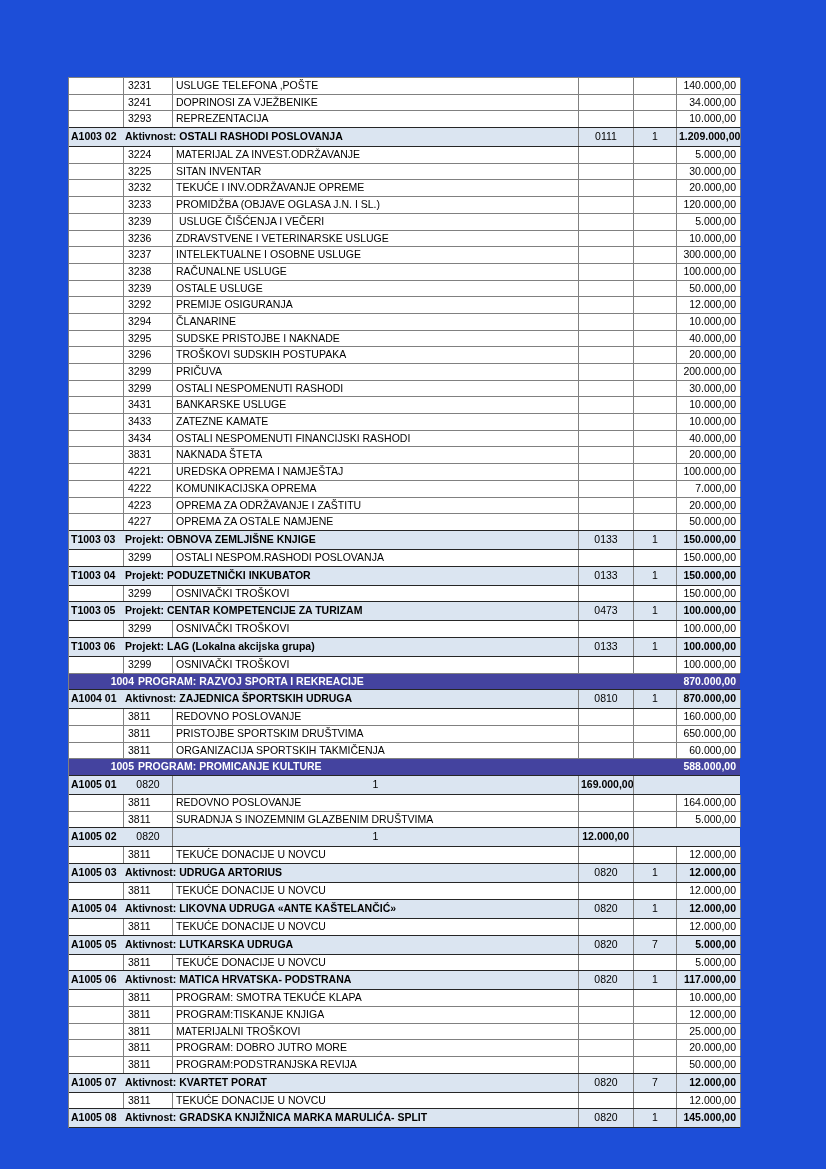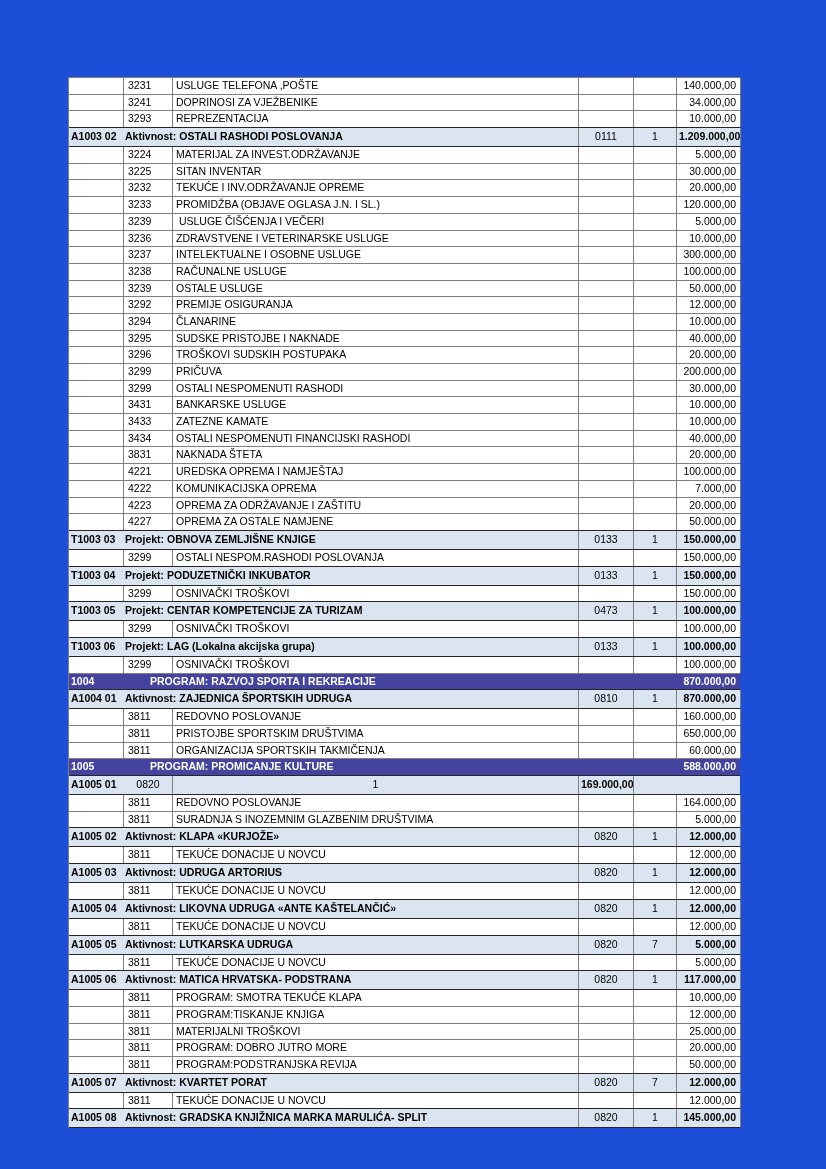--- a/index.html
+++ b/index.html
@@ -53,22 +53,22 @@
   .row.sec .sdesc{grid-column:2/4;padding-left:1px;}
   .row.sec .scode{padding-left:2px;border-right:none;}
   
   .row.prog{
     grid-template-columns:67px 1fr 90px;
     background:var(--progbg);
     color:#fff;font-weight:bold;
     border-bottom:1px solid #5a59b0;
   }
   .row.prog .cell{border-right:none;}
-  .row.prog .pcode{text-align:left;}
-  .row.prog .plabel{padding-left:2px;margin-left:12px;}
+  .row.prog .pcode{text-align:right;}
+  .row.prog .plabel{padding-left:2px;}
   .row.prog .pamt{text-align:right;padding-right:4px;}
 </style>
 </head>
 <body>
 
 <div class="page">
   <div class="budget-table">
       <div class="row item">
         <div class="cell c1"></div>
         <div class="cell acc">3231</div>
@@ -402,21 +402,20 @@
       <div class="row item">
         <div class="cell c1"></div>
         <div class="cell acc">3811</div>
         <div class="cell desc">SURADNJA S INOZEMNIM GLAZBENIM DRUŠTVIMA</div>
         <div class="cell fn"></div>
         <div class="cell src"></div>
         <div class="cell amt">5.000,00</div>
       </div>
       <div class="row sec">
         <div class="cell scode">A1005 02</div>
-        <div class="cell sdesc desc">Aktivnost: KLAPA «KURJOŽE»</div>
         <div class="cell fn">0820</div>
         <div class="cell src">1</div>
         <div class="cell amt">12.000,00</div>
       </div>
       <div class="row item">
         <div class="cell c1"></div>
         <div class="cell acc">3811</div>
         <div class="cell desc">TEKUĆE DONACIJE U NOVCU</div>
         <div class="cell fn"></div>
         <div class="cell src"></div>

